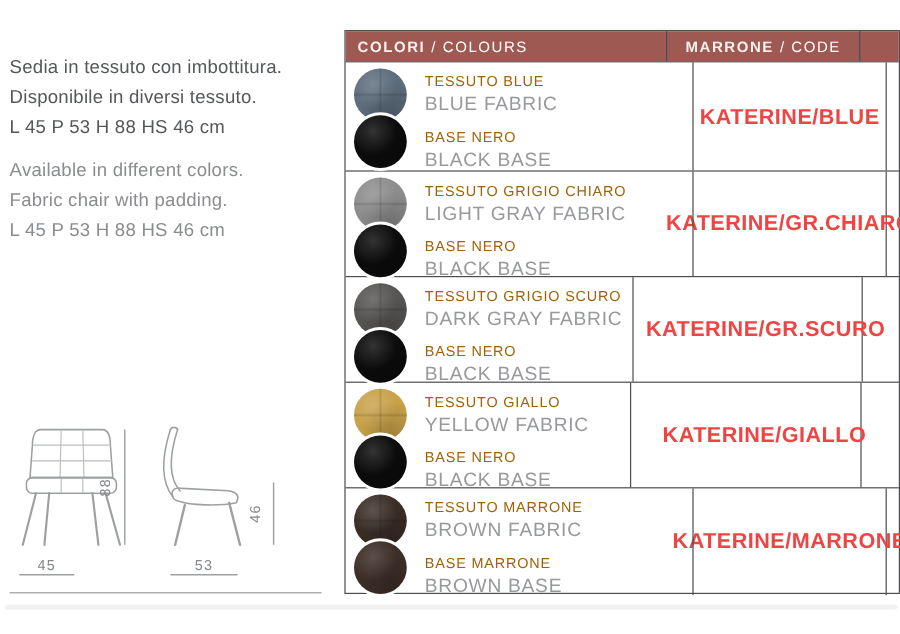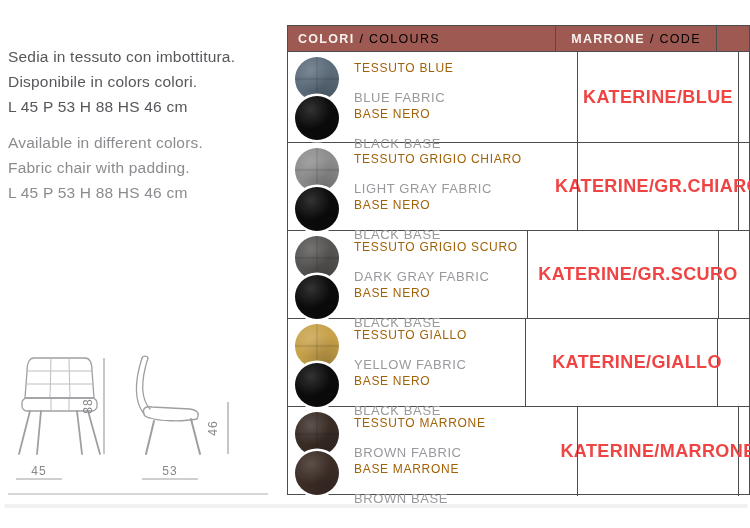--- a/index.html
+++ b/index.html
@@ -20,21 +20,21 @@
                 font-size:12px;letter-spacing:1px}
 
   
   .sheet-table{position:absolute;left:287px;top:25px;width:463px;height:470px;
                border:1.5px solid #4c4d4f;display:flex;flex-direction:column;background:#fff}
   .t-header{height:25px;min-height:25px;display:flex;align-items:stretch;font-size:12.5px;letter-spacing:1.3px}
   .th-colors{width:268px;display:flex;align-items:center;padding-left:10px;border-right:1.5px solid #4c4d4f}
   .th-code{width:161px;display:flex;align-items:center;justify-content:center;border-right:1.5px solid #4c4d4f}
   .th-sliver{flex:1}
   .hdr-primary{color:#f7f1ee;font-weight:bold}
-  .hdr-secondary{color:#000000;margin-left:5px}
+  .hdr-secondary{color:#ffffff;margin-left:5px}
 
   .t-body{display:flex;flex-direction:column;flex:1}
   .t-row{display:flex;border-top:1.5px solid #4c4d4f}
   .cell-colors{width:290px;position:relative;border-right:1.5px solid #4c4d4f}
   .cell-code{width:161px;display:flex;align-items:center;justify-content:center;
              border-right:1.5px solid #4c4d4f;font-weight:bold;font-size:18px;
              color:#ef4444;letter-spacing:.4px;text-align:center}
   .cell-sliver{flex:1}
 
   .swatch{position:absolute;left:7px;width:44px;height:44px;border-radius:50%}
@@ -46,33 +46,33 @@
   .swatch.fabric::after{background:
      linear-gradient(to right, rgba(0,0,0,0) 47%, rgba(0,0,0,.13) 50%, rgba(0,0,0,0) 53%),
      linear-gradient(to bottom, rgba(0,0,0,0) 46%, rgba(0,0,0,.13) 50%, rgba(0,0,0,0) 54%),
      radial-gradient(circle at 36% 30%, rgba(255,255,255,.18) 0%, rgba(255,255,255,0) 48%),
      radial-gradient(circle at 70% 85%, rgba(0,0,0,.20) 0%, rgba(0,0,0,0) 55%)}
 
   .lbl{position:absolute;left:66px}
   .lbl.g1{top:9px}
   .lbl.g2{top:55px}
   .lbl .l1{font-size:12px;font-weight:normal;color:#a16207;letter-spacing:.7px;white-space:nowrap}
-  .lbl .l2{font-size:13px;color:#97999c;letter-spacing:.6px;margin-top:15px;white-space:nowrap}
+  .lbl .l2{font-size:16px;color:#97999c;letter-spacing:.6px;margin-top:4px;white-space:nowrap}
 
   .page-smudge{position:absolute;left:4px;top:504px;width:744px;height:4px;
                background:rgba(120,120,120,.10);border-radius:2px}
 </style>
 </head>
 <body>
 
 <div class="page">
 
   <div class="desc">
     <div class="line it">Sedia in tessuto con imbottitura.</div>
-    <div class="line it">Disponibile in colors colori.</div>
+    <div class="line it">Disponibile in diversi tessuto.</div>
     <div class="line it">L 45 P 53 H 88 HS 46 cm</div>
     <div class="group-gap"></div>
     <div class="line en">Available in different colors.</div>
     <div class="line en">Fabric chair with padding.</div>
     <div class="line en">L 45 P 53 H 88 HS 46 cm</div>
   </div>
 
   <svg class="drawing" width="280" height="152" viewBox="0 0 280 152">
     <g stroke="#9da0a3" fill="none" stroke-width="1.3" stroke-linecap="round" stroke-linejoin="round">
       <path d="M34,10 L85,10 C90,10 92,16 92,23 L94,50 L25,50 L27,23 C27,16 29,10 34,10 Z"></path>

